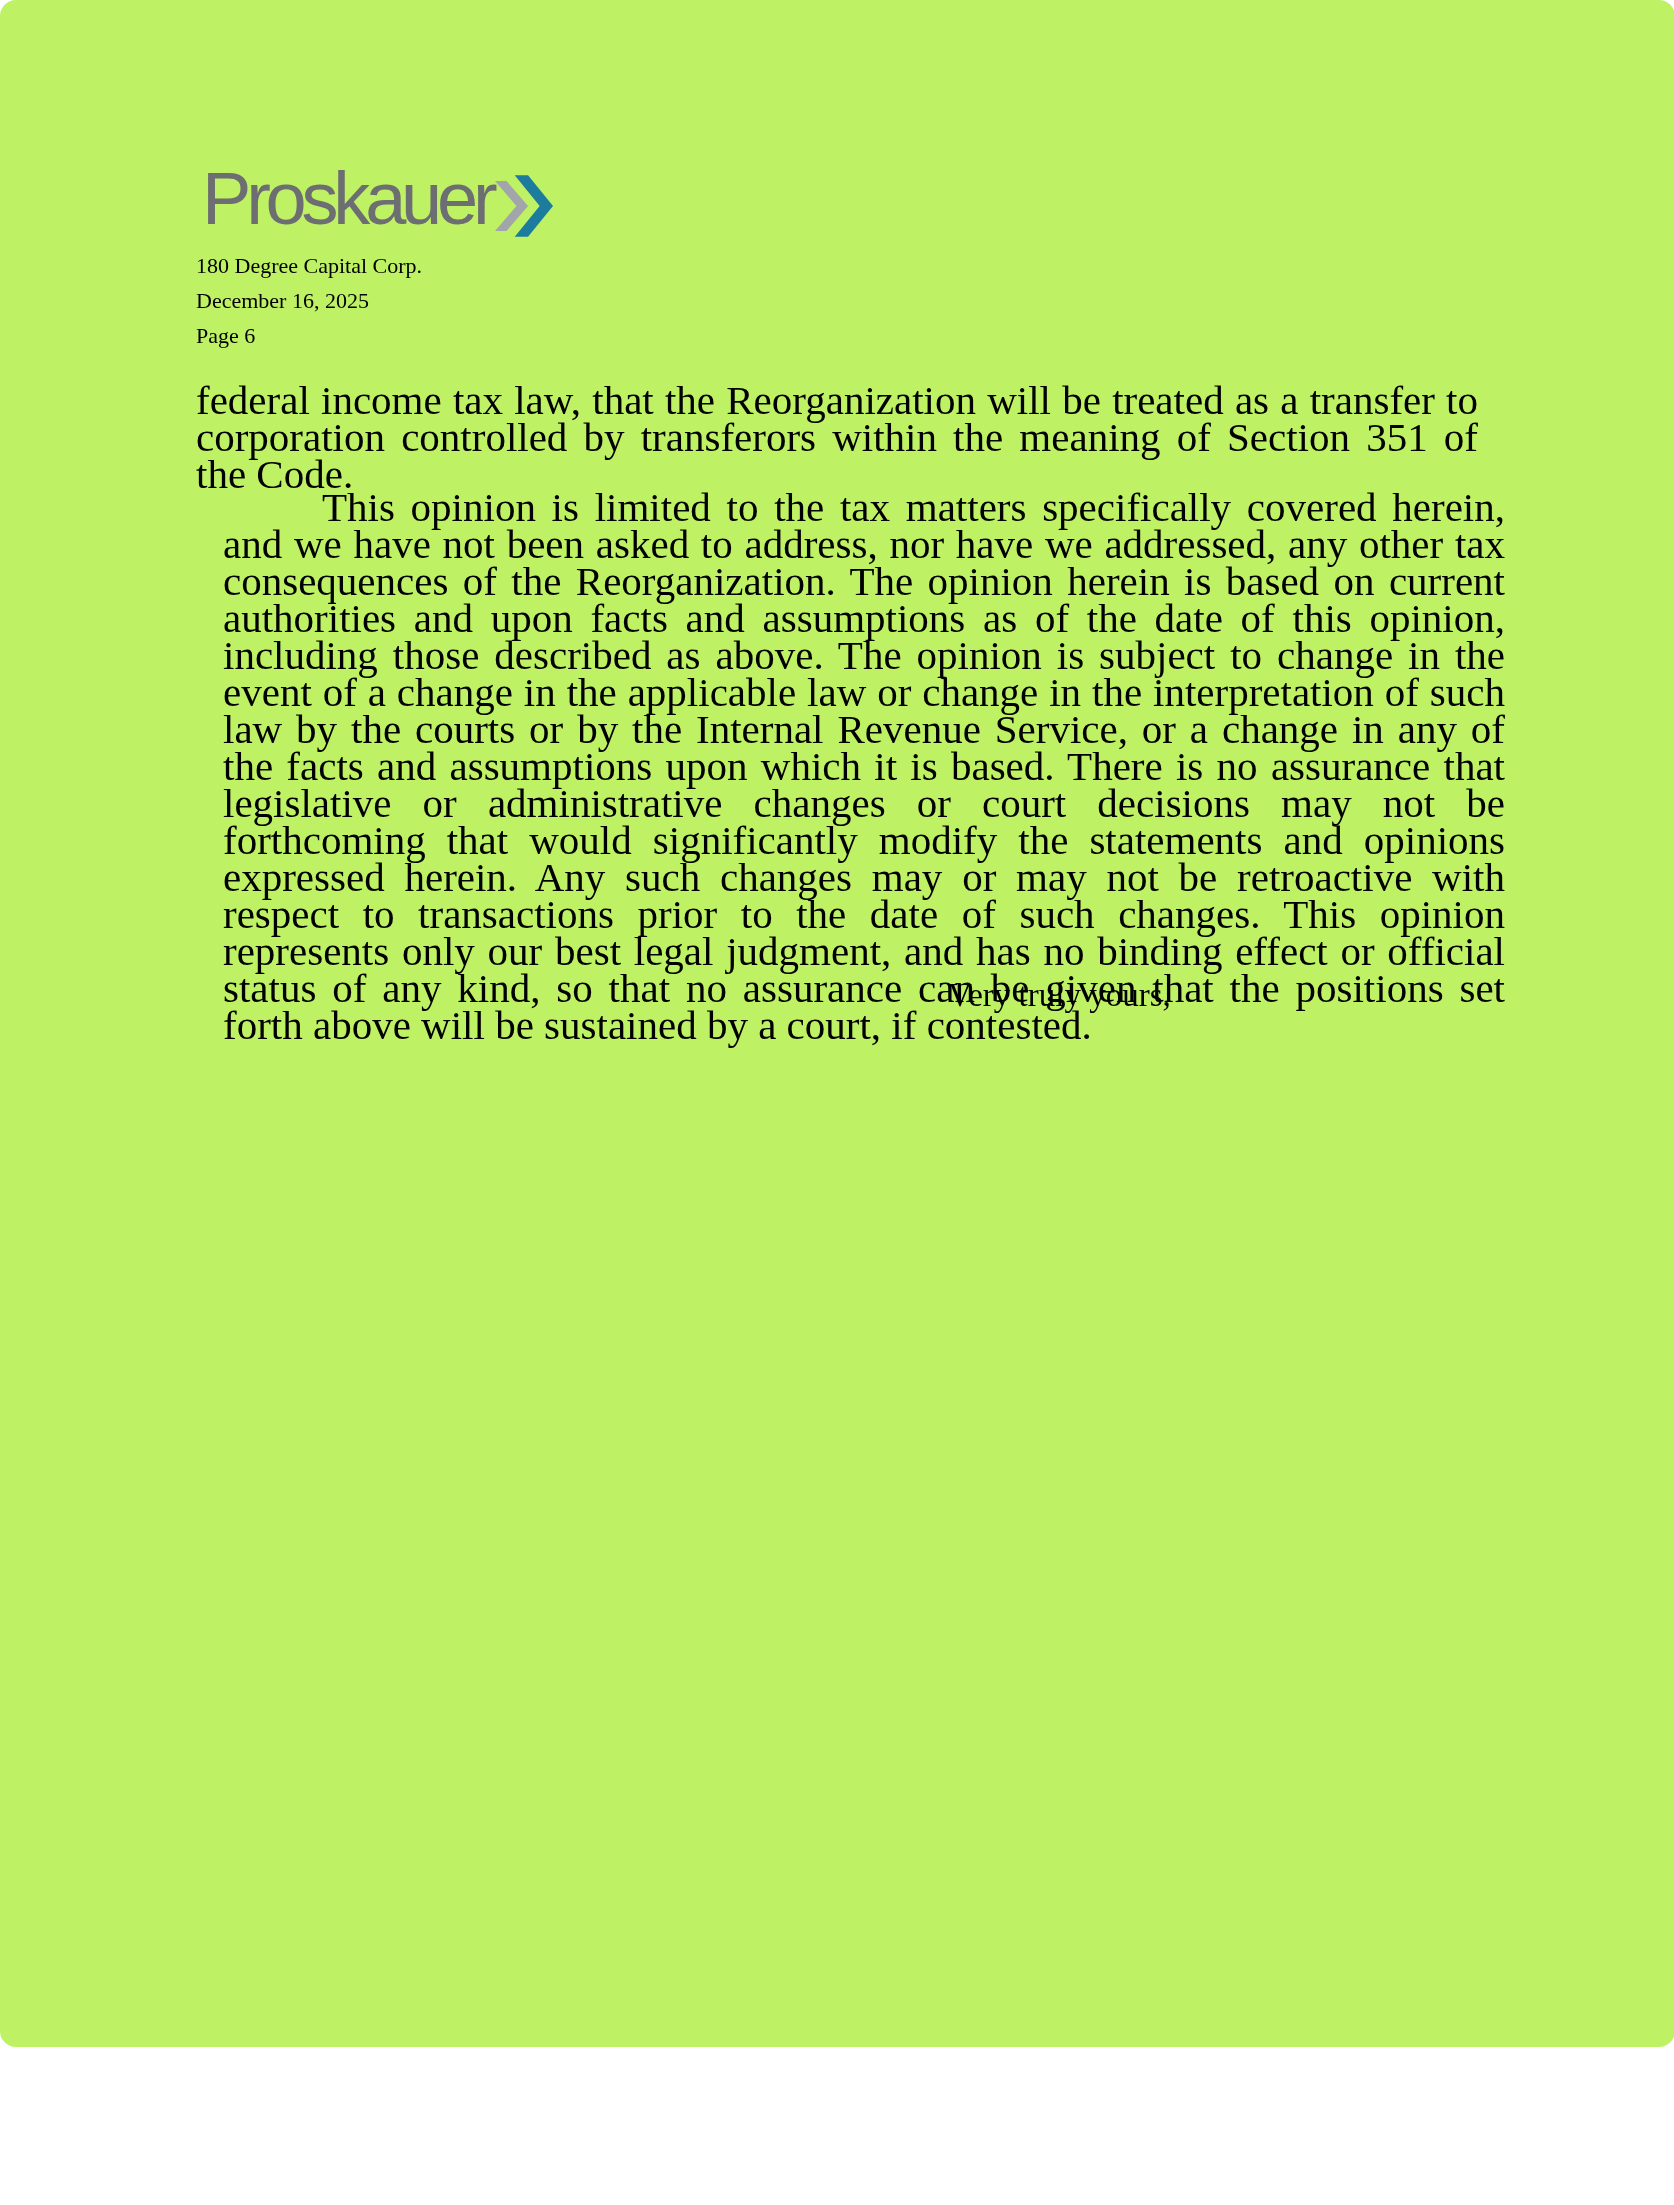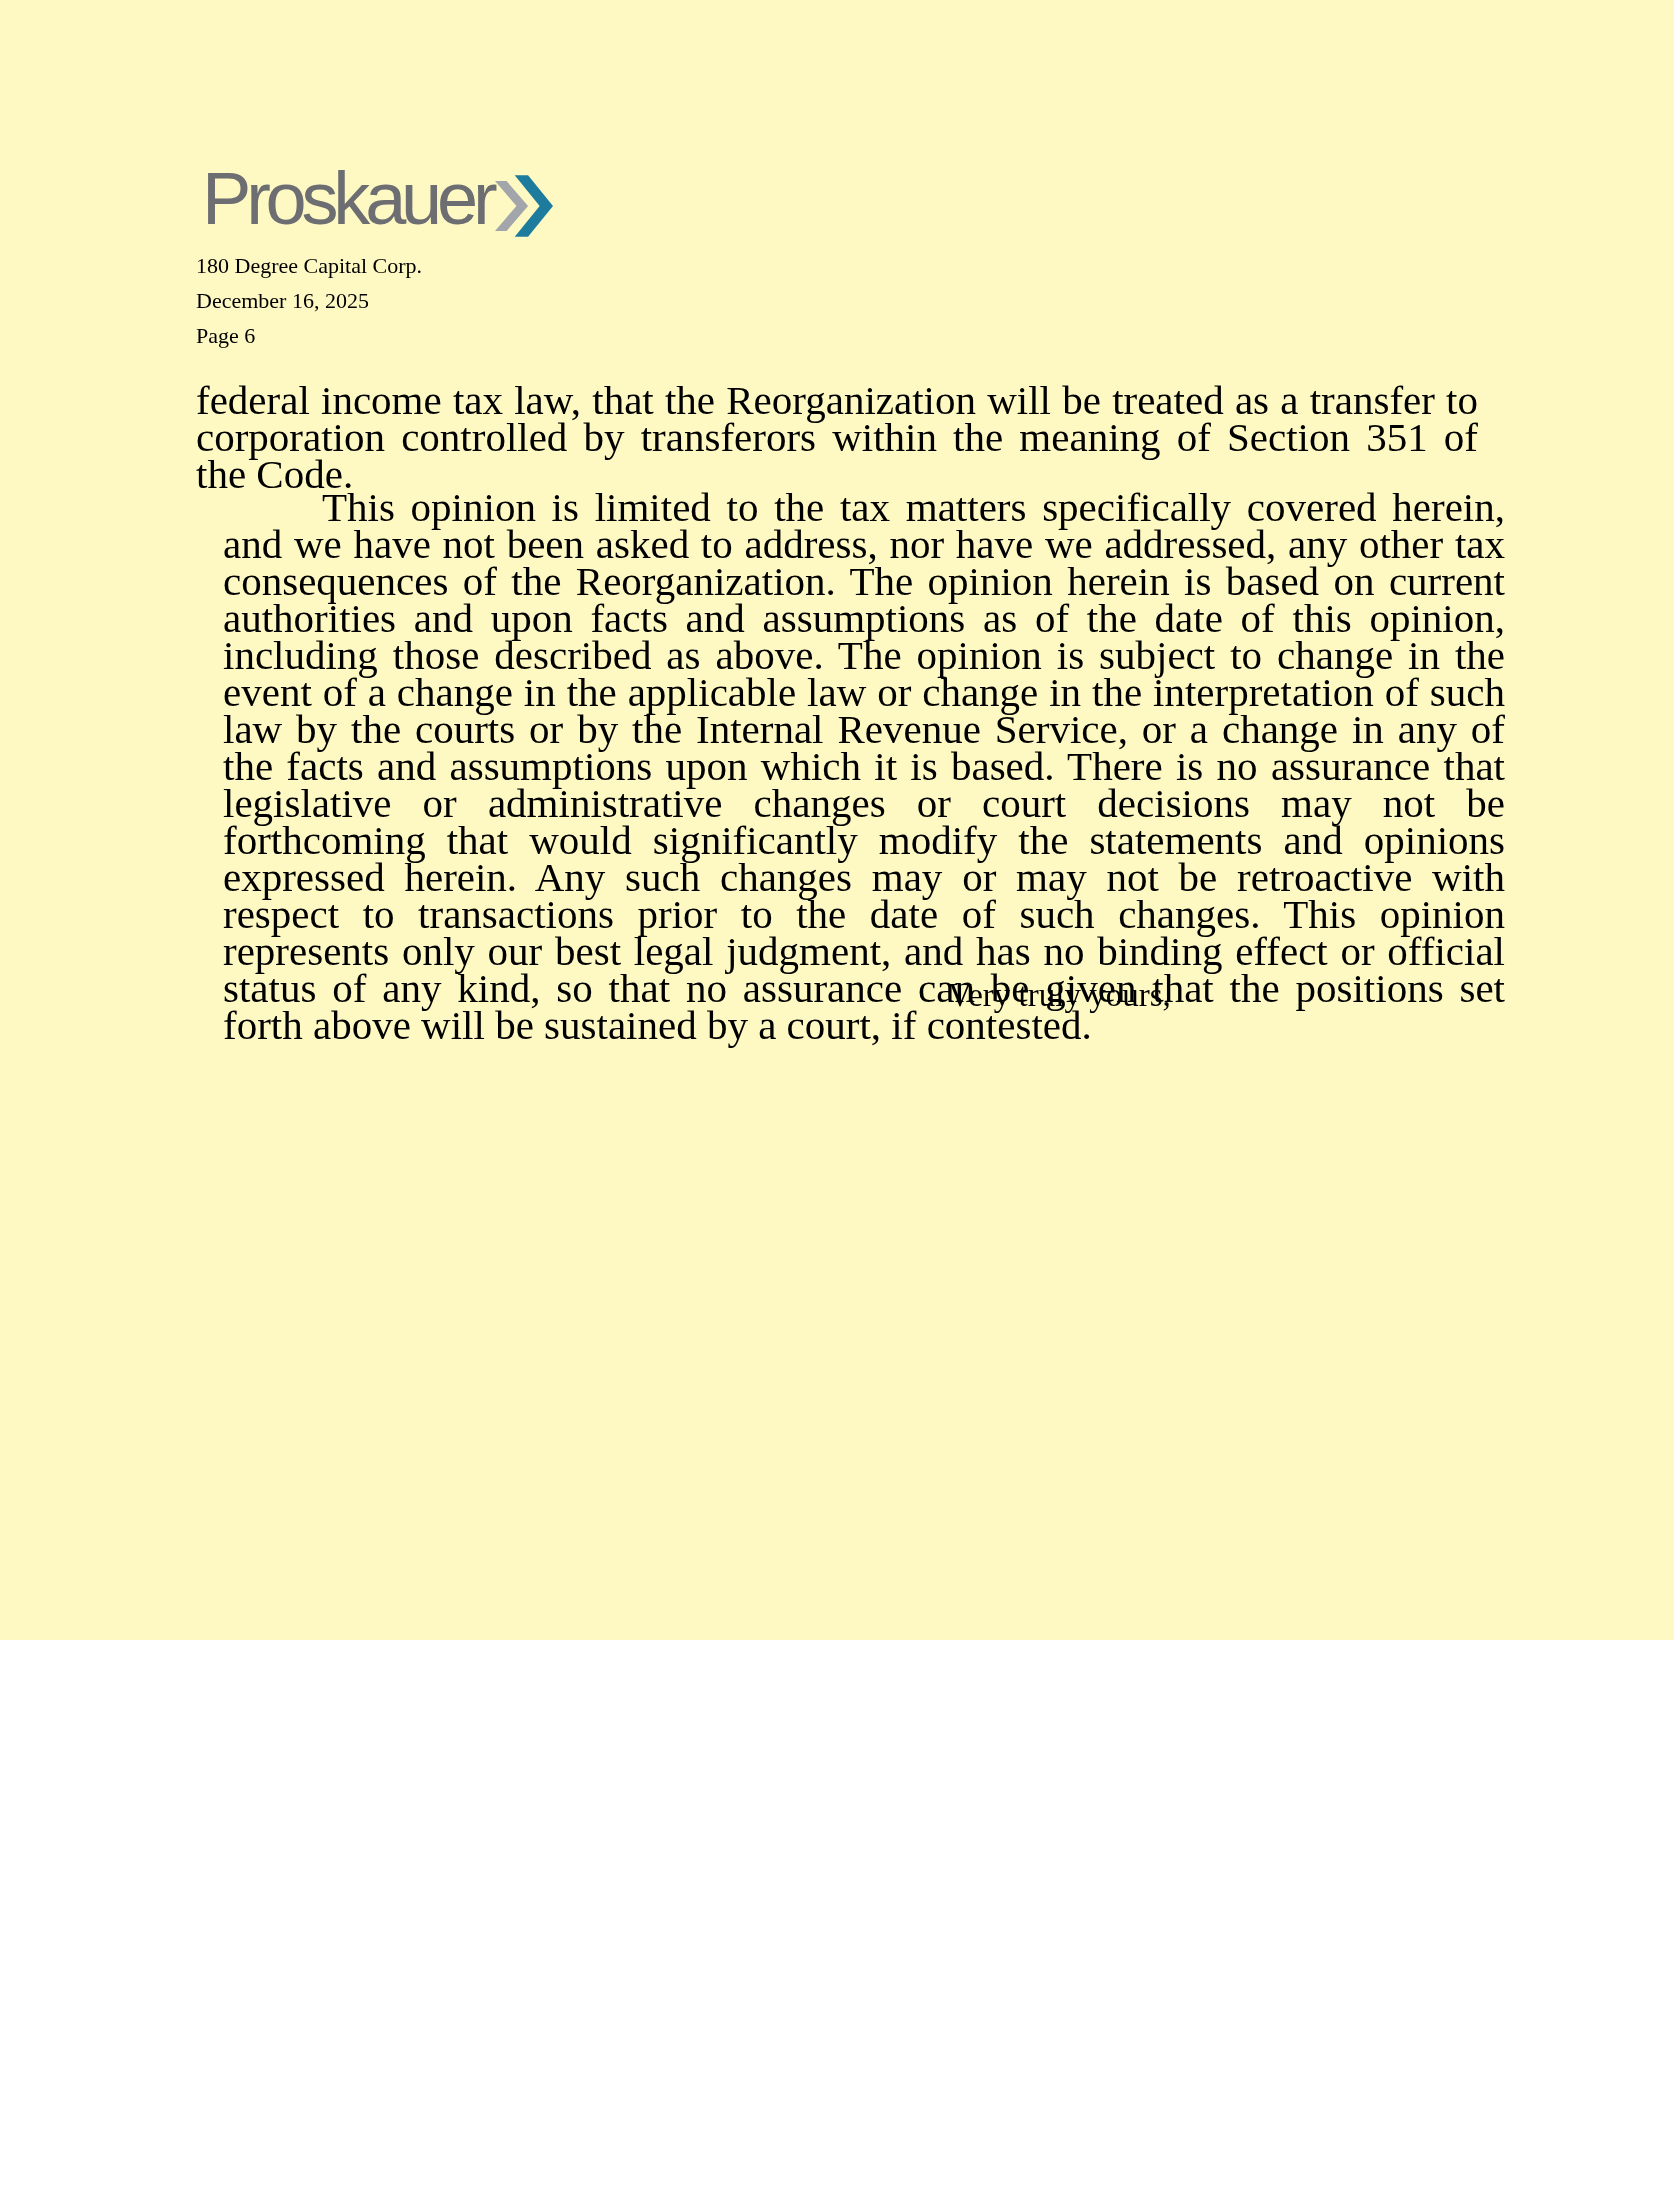--- a/index.html
+++ b/index.html
@@ -3,25 +3,26 @@
 <meta charset="utf-8">
 <style>
   html, body {
     margin: 0;
     padding: 0;
     background: #ffffff;
   }
   .page {
     position: relative;
     width: 1675px;
-    height: 1640px;
-    background: #fef9c3;
+    height: 2047px;
+    background: #bef264;
     overflow: hidden;
     font-family: "Liberation Serif", serif;
     color: #000000;
+    border-radius: 16px;
   }
 
   
   .logo {
     position: absolute;
     left: 202px;
     top: 156px;
     display: flex;
     align-items: flex-start;
   }

